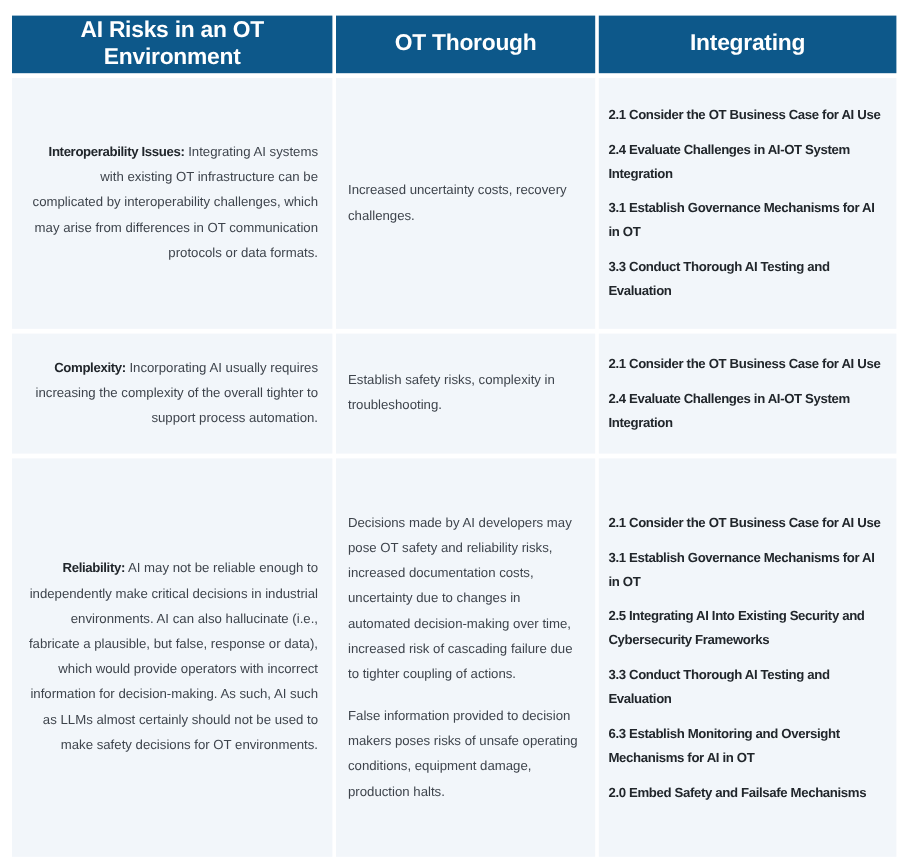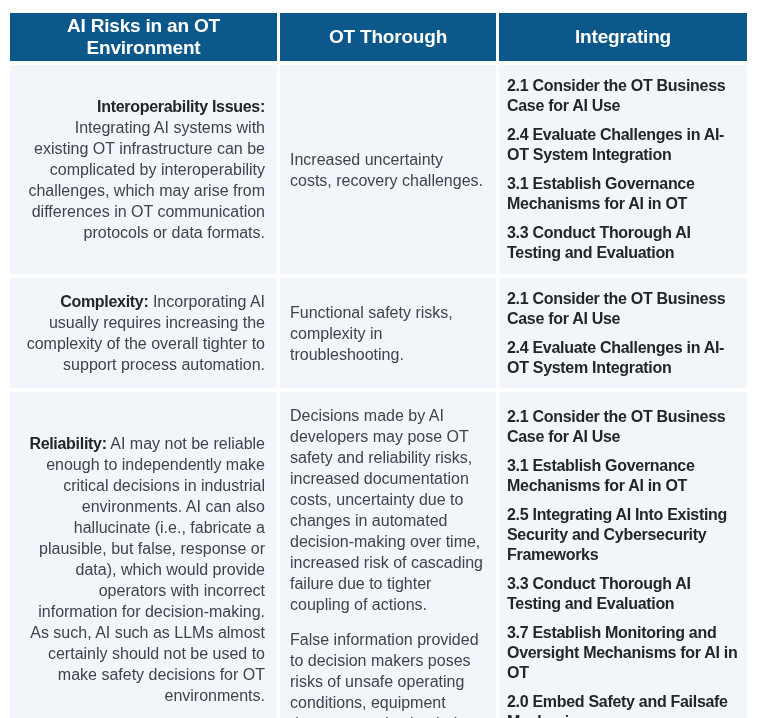--- a/index.html
+++ b/index.html
@@ -38,21 +38,21 @@
     font-weight:700;
     letter-spacing:-0.2px;
     height:39px;
     text-align:center;
     vertical-align:middle;
     padding:2px 6px;
   }
   td{
     background:var(--cell-bg);
     color:var(--body-text);
-    font-size:16px;
+    font-size:11px;
     line-height:21px;
     vertical-align:middle;
     text-align:left;
   }
   td.risk{padding:13px 12px;text-align:right;}
   td.impact{padding:13px 10px;}
   td.mitigation{padding:10px 8px;}
   tr.r1 td{height:209px;}
   tr.r2 td{height:100px;}
   tr.r3 td{height:332px;}
@@ -101,39 +101,39 @@
           <p>2.4 Evaluate Challenges in AI-OT System Integration</p>
           <p>3.1 Establish Governance Mechanisms for AI in OT</p>
           <p>3.3 Conduct Thorough AI Testing and Evaluation</p>
         </td>
       </tr>
       <tr class="r2">
         <td class="risk">
           <p><strong>Complexity:</strong> <span>Incorporating AI usually requires increasing the complexity of the overall tighter to support process automation.</span></p>
         </td>
         <td class="impact">
-          <p>Functional safety risks, complexity in troubleshooting.</p>
+          <p>Establish safety risks, complexity in troubleshooting.</p>
         </td>
         <td class="mitigation">
           <p>2.1 Consider the OT Business Case for AI Use</p>
           <p>2.4 Evaluate Challenges in AI-OT System Integration</p>
         </td>
       </tr>
       <tr class="r3">
         <td class="risk">
           <p><strong>Reliability:</strong> <span>AI may not be reliable enough to independently make critical decisions in industrial environments. AI can also hallucinate (i.e., fabricate a plausible, but false, response or data), which would provide operators with incorrect information for decision-making. As such, AI such as LLMs almost certainly should not be used to make safety decisions for OT environments.</span></p>
         </td>
         <td class="impact">
           <p>Decisions made by AI developers may pose OT safety and reliability risks, increased documentation costs, uncertainty due to changes in automated decision-making over time, increased risk of cascading failure due to tighter coupling of actions.</p>
           <p>False information provided to decision makers poses risks of unsafe operating conditions, equipment damage, production halts.</p>
         </td>
         <td class="mitigation">
           <p>2.1 Consider the OT Business Case for AI Use</p>
           <p>3.1 Establish Governance Mechanisms for AI in OT</p>
           <p>2.5 Integrating AI Into Existing Security and Cybersecurity Frameworks</p>
           <p>3.3 Conduct Thorough AI Testing and Evaluation</p>
-          <p>3.7 Establish Monitoring and Oversight Mechanisms for AI in OT</p>
+          <p>6.3 Establish Monitoring and Oversight Mechanisms for AI in OT</p>
           <p>2.0 Embed Safety and Failsafe Mechanisms</p>
         </td>
       </tr>
     </tbody>
   </table>
 </div>
 
 </body></html>

